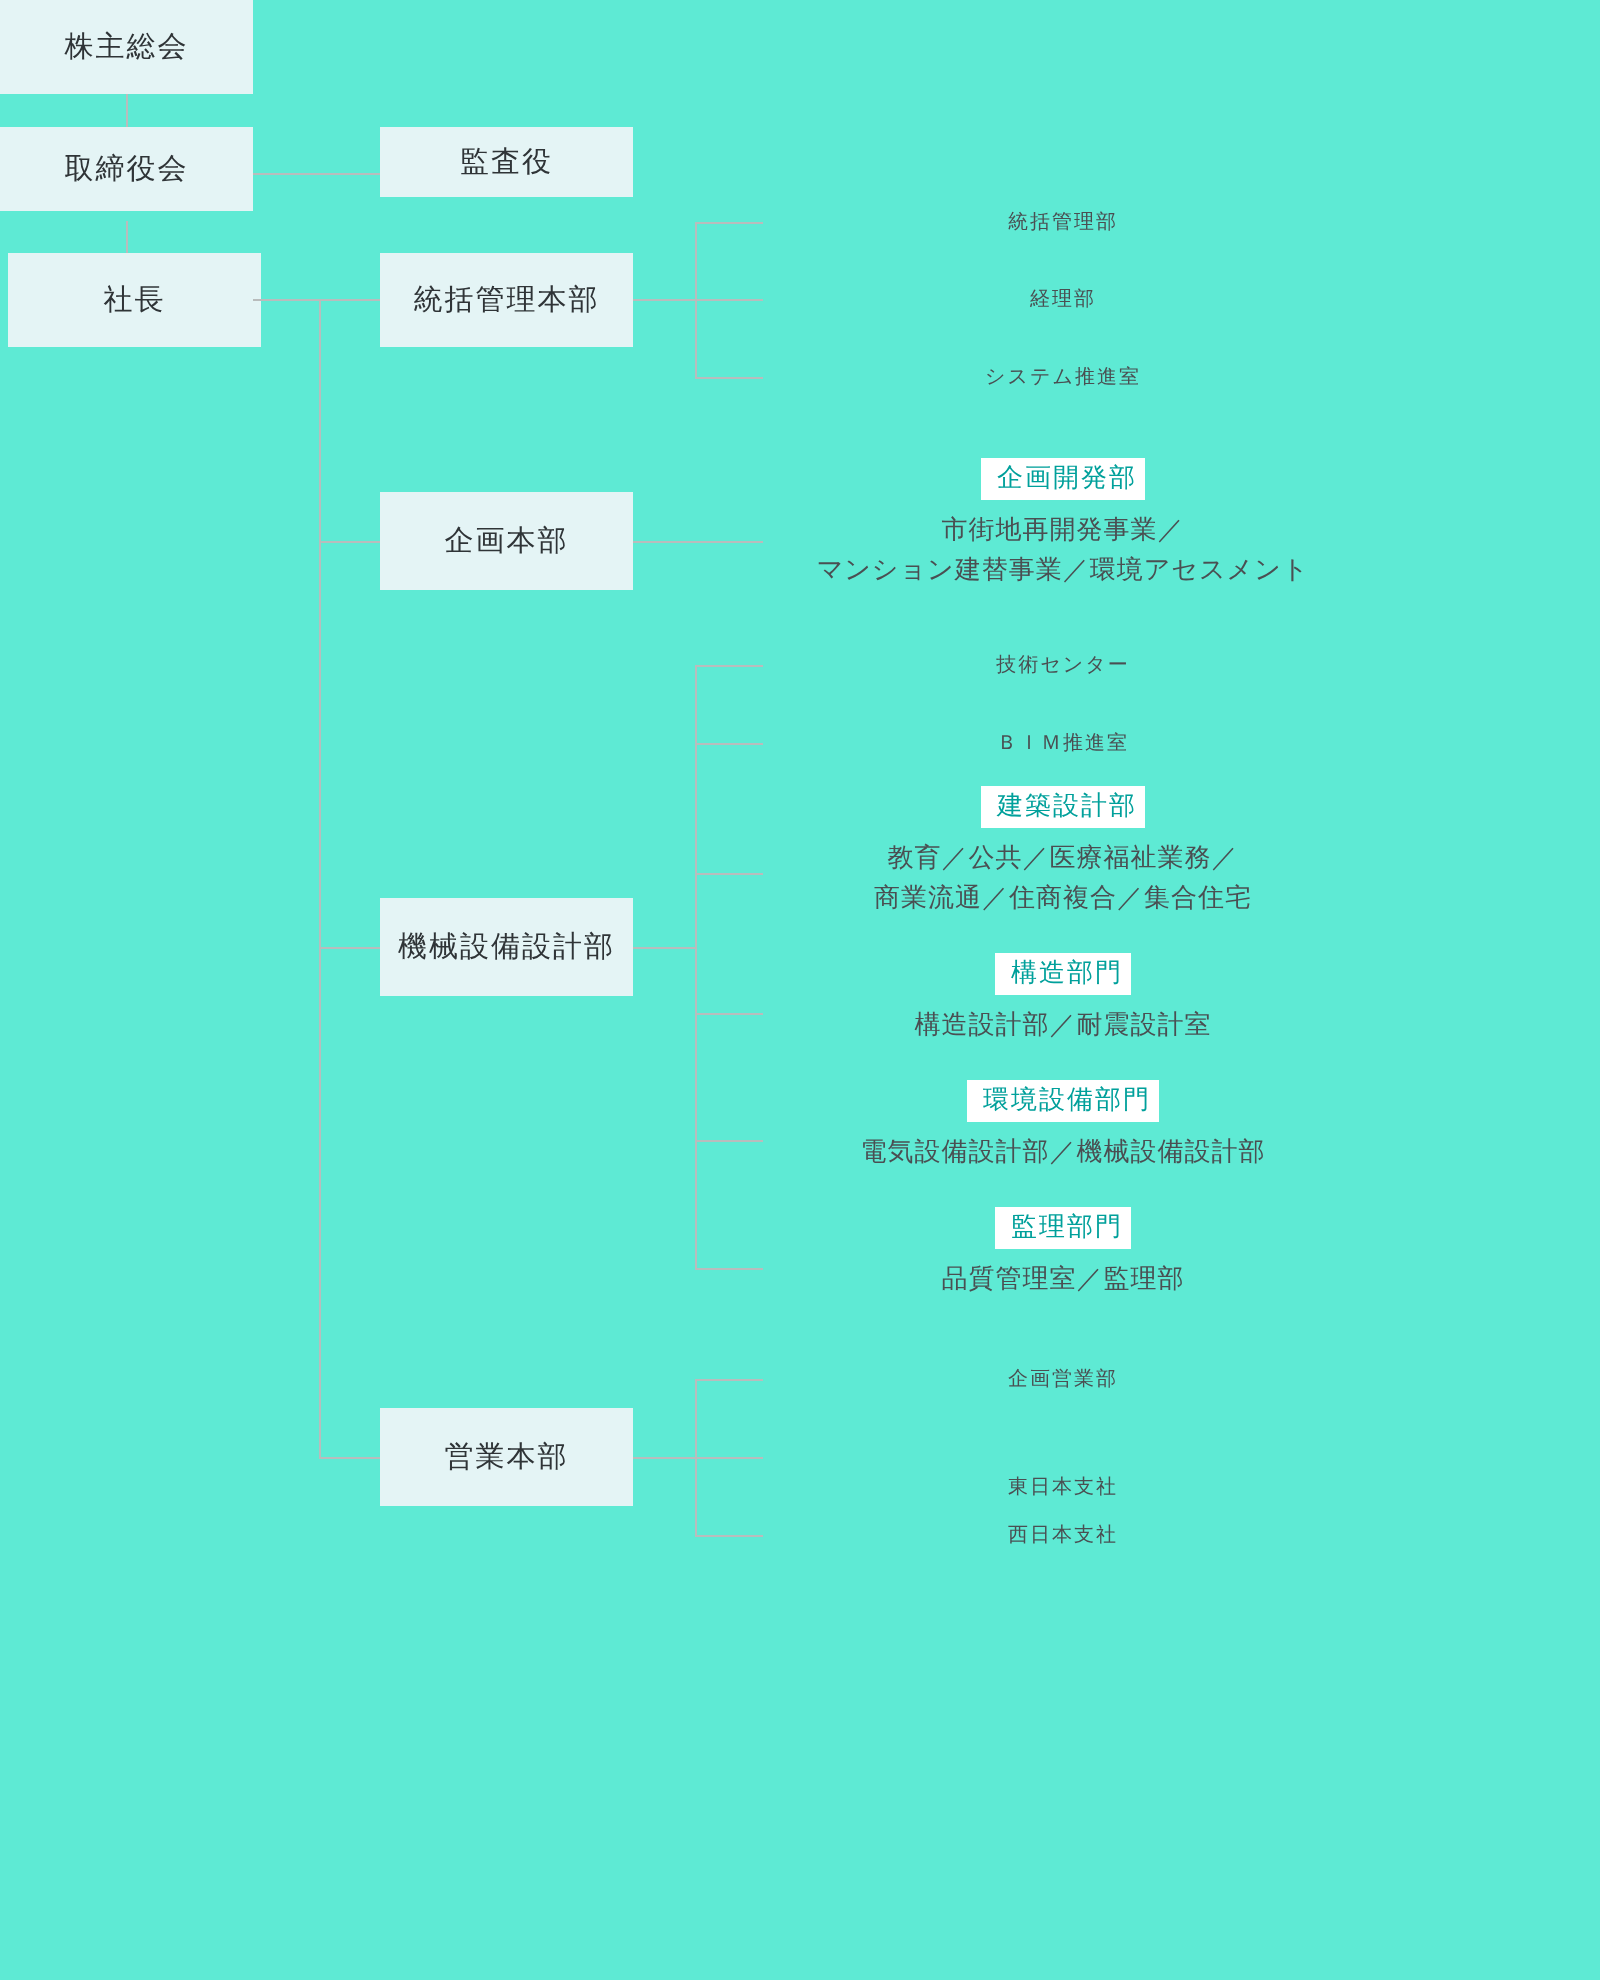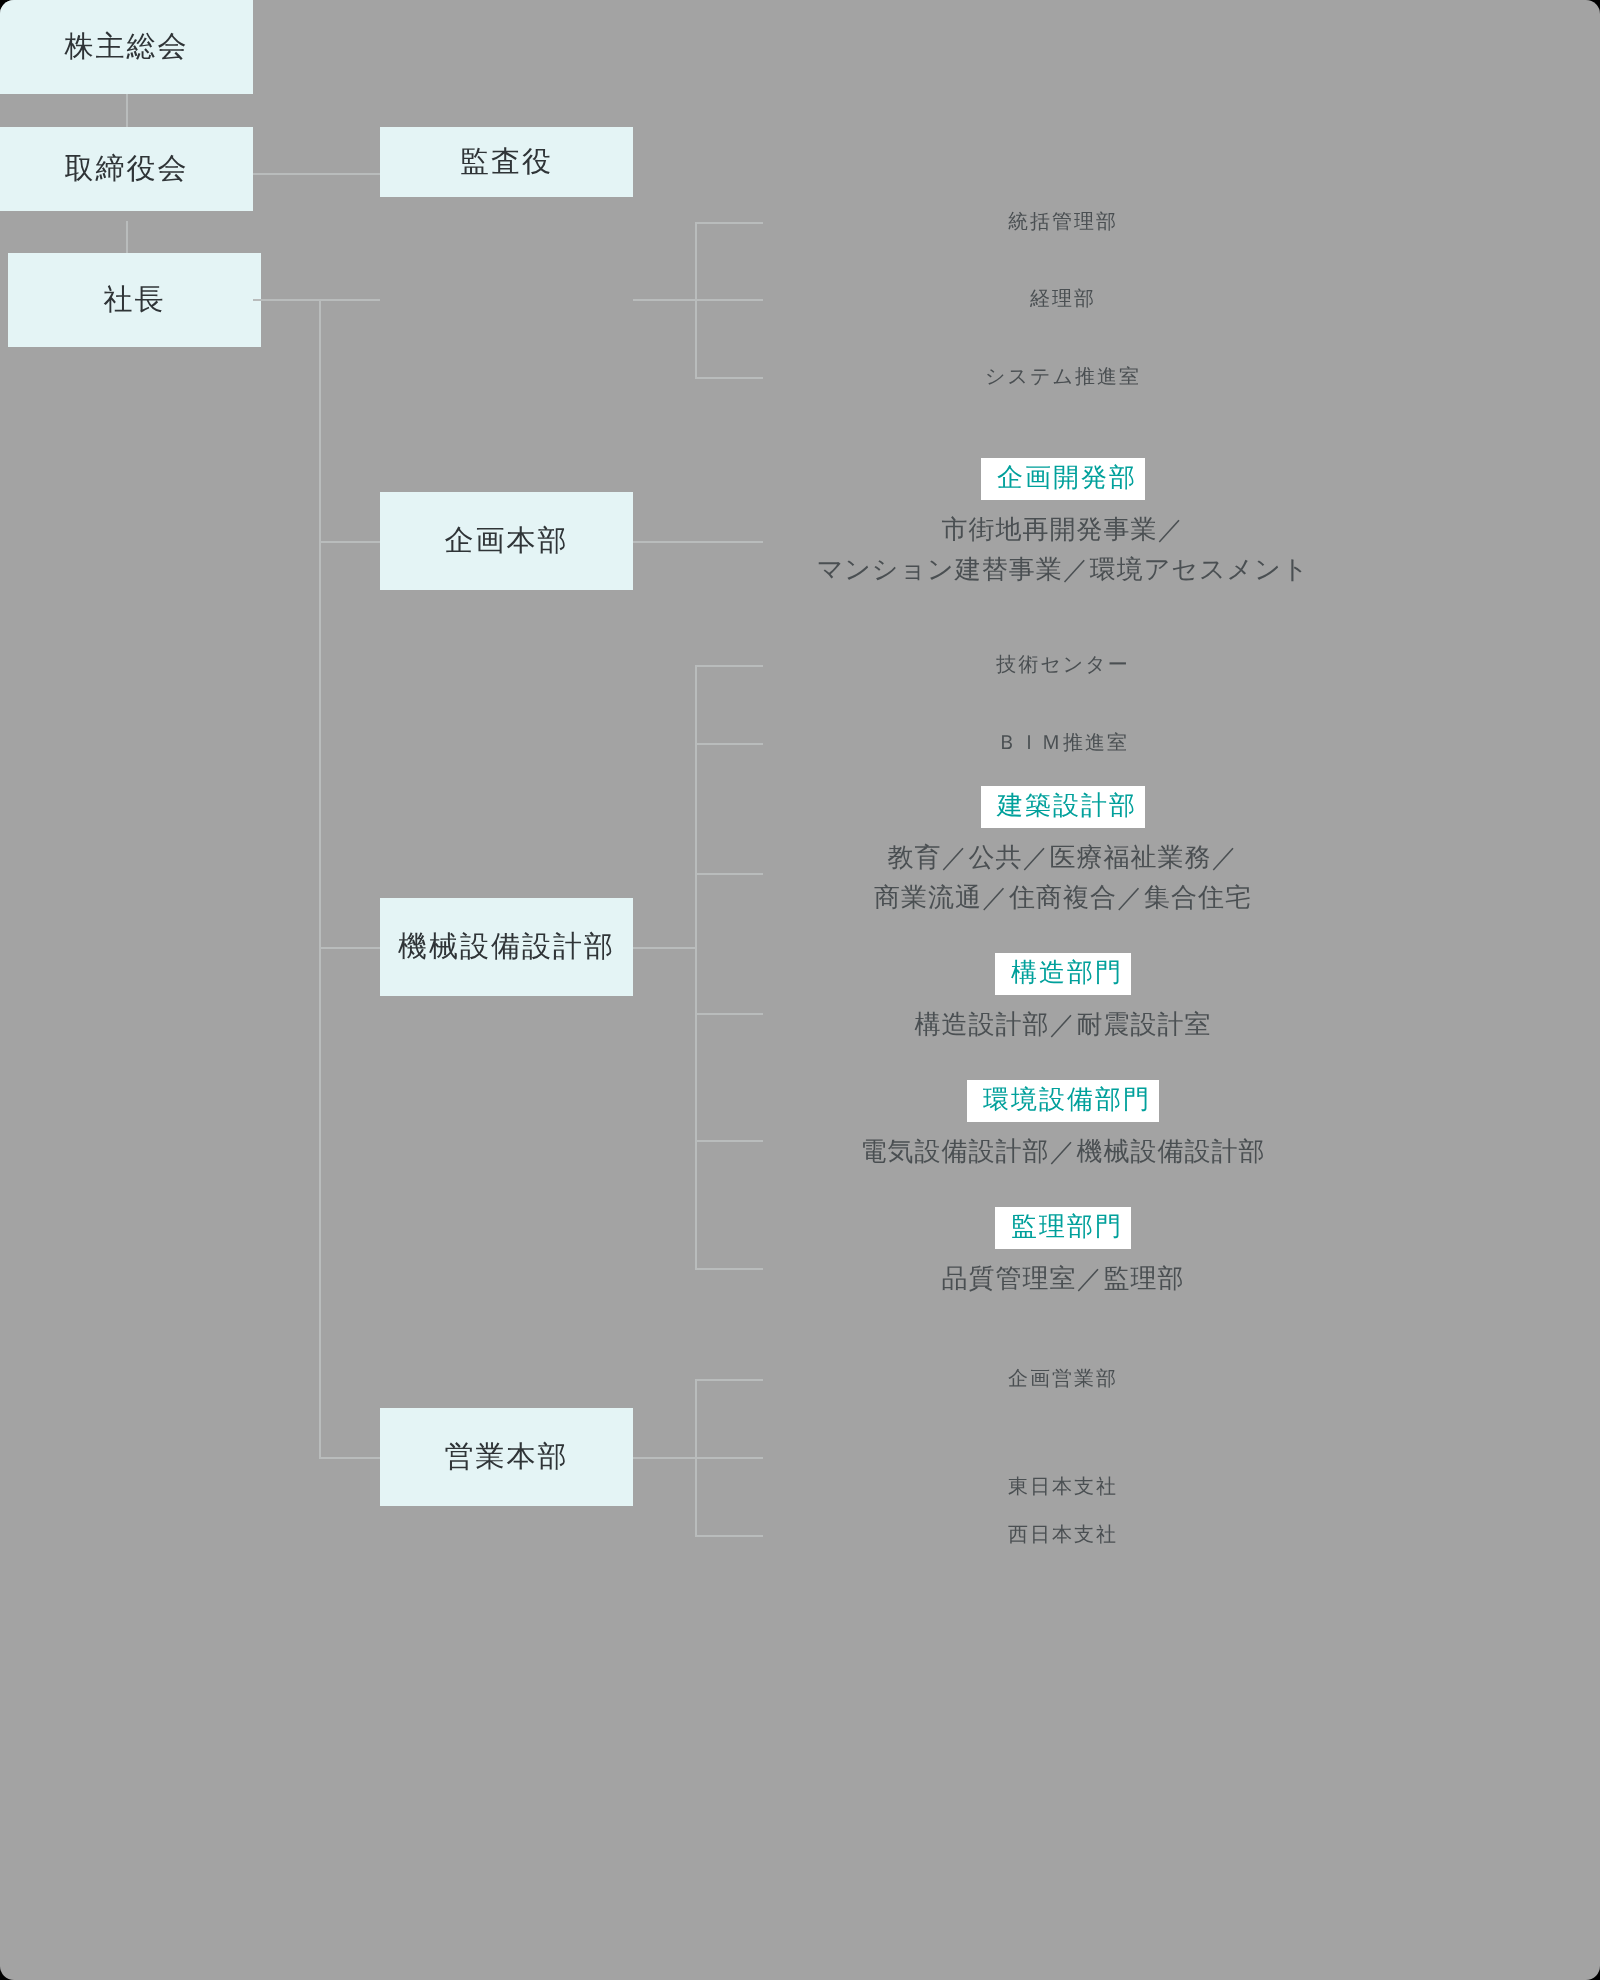--- a/index.html
+++ b/index.html
@@ -9,23 +9,22 @@
     background: #000000;
   }
   body {
     font-family: "Liberation Sans", "DejaVu Sans", sans-serif;
     -webkit-font-smoothing: antialiased;
   }
   #chart {
     position: relative;
     width: 1600px;
     height: 1980px;
-    background: #a3a3a3;
+    background: #5eead4;
     overflow: hidden;
-    border-radius: 14px;
   }
 
   
   .node-box {
     position: absolute;
     background: #e4f4f5;
     color: #2f3437;
     display: flex;
     align-items: center;
     justify-content: center;
@@ -94,20 +93,23 @@
   </div>
 
   <div class="node-box" style="left:8px; top:253px; width:253px; height:94px;">
     <span>社長</span>
   </div>
 
   <div class="node-box" style="left:380px; top:127px; width:253px; height:70px;text-align:center;">
     <span>監査役</span>
   </div>
 
+  <div class="node-box" style="left:380px; top:253px; width:253px; height:94px;">
+    <span>統括管理本部</span>
+  </div>
 
   <div class="node-box" style="left:380px; top:492px; width:253px; height:98px;">
     <span>企画本部</span>
   </div>
 
   <div class="node-box" style="left:380px; top:898px; width:253px; height:98px;">
     <span>機械設備設計部</span>
   </div>
 
   <div class="node-box" style="left:380px; top:1408px; width:253px; height:98px;">

